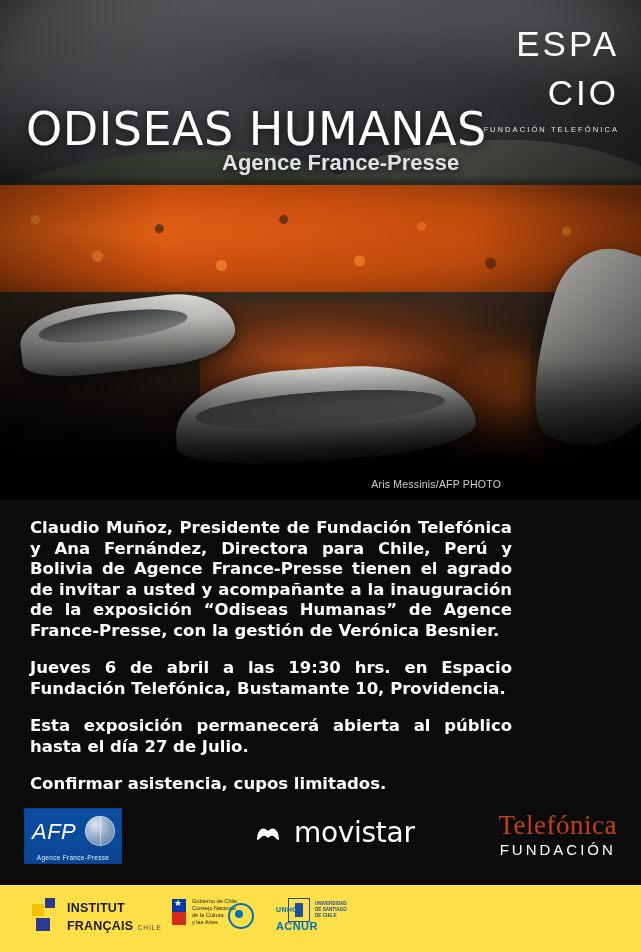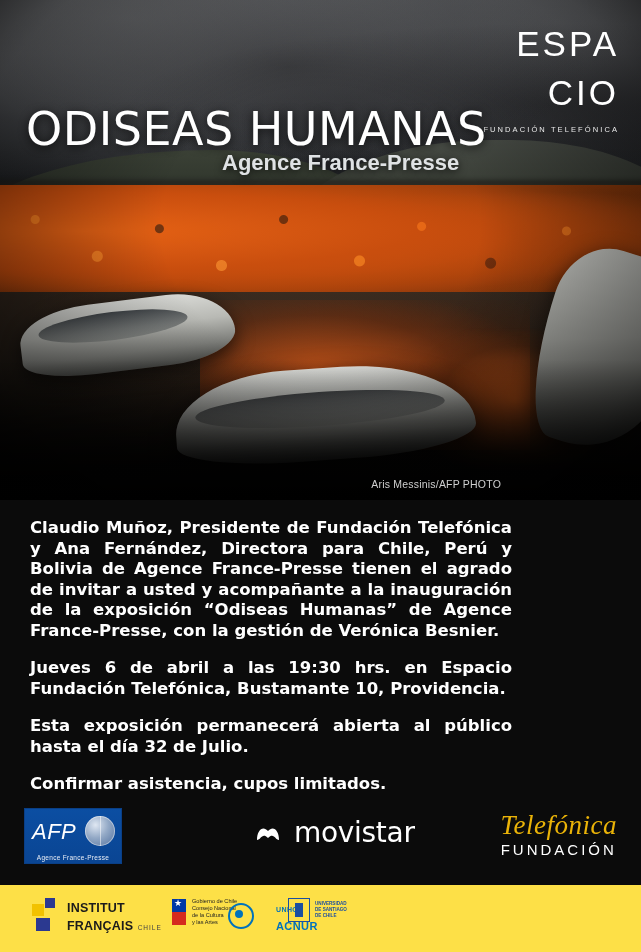--- a/index.html
+++ b/index.html
@@ -270,21 +270,21 @@
   }
   .movistar .m-text {
     font-size: 28px; font-weight: 400; color: #ffffff; letter-spacing: -0.3px;
     font-family: "DejaVu Sans", sans-serif;
   }
   .telefonica {
     position: absolute; right: 24px; top: 10px; text-align: center;
   }
   .telefonica .t-name {
     font-family: "Liberation Serif", serif;
-    font-size: 27px; color: #eab308; letter-spacing: 0.5px; font-style: italic;
+    font-size: 27px; color: #c2410c; letter-spacing: 0.5px;
   }
   .telefonica .t-sub {
     margin-top: 0;
     font-size: 15px; letter-spacing: 3px; color: #ffffff;
   }
 
   
   .footer {
     position: absolute;
     left: 0; top: 885px; width: 641px; height: 70px;
@@ -348,21 +348,21 @@
     <span class="sub">FUNDACIÓN TELEFÓNICA</span>
   </div>
 
   <div class="title-main">ODISEAS HUMANAS</div>
   <div class="title-sub">Agence France-Presse</div>
   <div class="credit">Aris Messinis/AFP PHOTO</div>
 
   <div class="body-text">
     <p class="para">Claudio Muñoz, Presidente de Fundación Telefónica  y Ana Fernández, Directora para Chile, Perú y Bolivia de Agence France-Presse tienen el agrado de invitar a usted y acompañante a la inauguración de la exposición “Odiseas Humanas” de Agence France-Presse, con la gestión de Verónica Besnier.</p>
     <p class="para">Jueves 6 de abril a las 19:30 hrs. en Espacio Fundación Telefónica, Bustamante 10, Providencia.</p>
-    <p class="para">Esta exposición permanecerá abierta al público hasta el día 32 de Julio.</p>
+    <p class="para">Esta exposición permanecerá abierta al público hasta el día 27 de Julio.</p>
     <p class="para last">Confirmar asistencia, cupos limitados.</p>
   </div>
 
   <div class="sponsors">
 
     <div class="afp">
       <span class="afp-text">AFP</span>
       <span class="afp-globe"></span>
       <span class="afp-sub">Agence France-Presse</span>
     </div>

